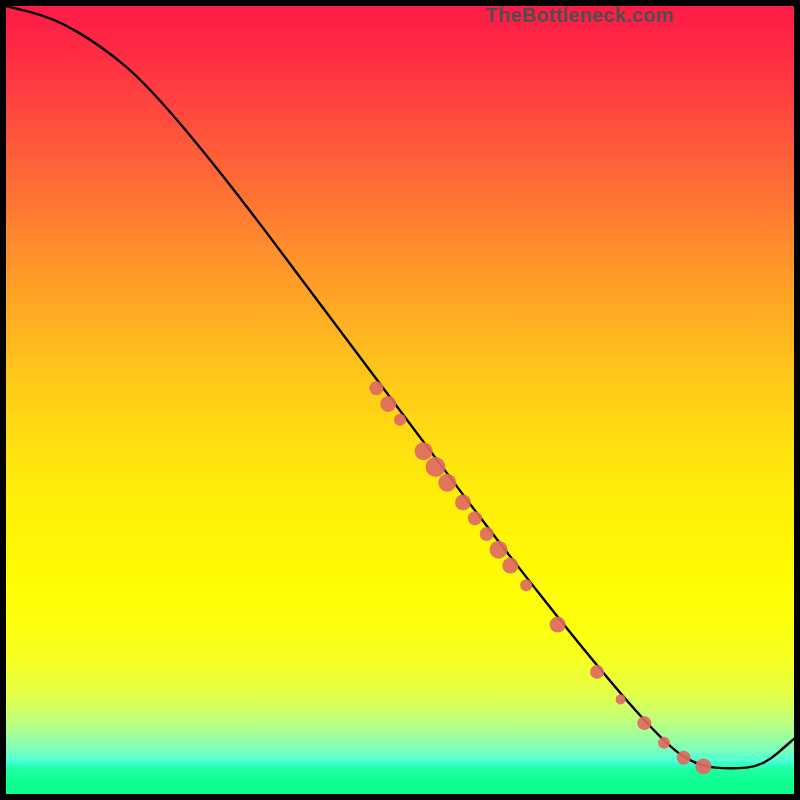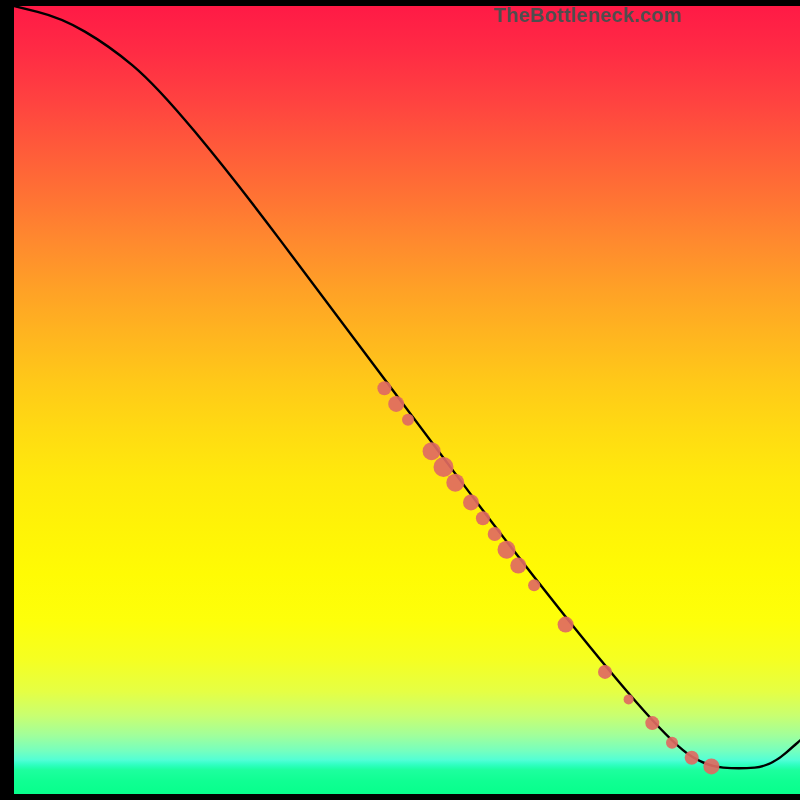--- a/index.html
+++ b/index.html
@@ -7,21 +7,20 @@
     padding: 0;
     width: 800px;
     height: 800px;
     overflow: hidden;
     background: #000;
   }
   .chart-container {
     position: relative;
     width: 684px;
     height: 800px;
-    margin-left: 8px;
   }
   .plot-area {
     position: absolute;
     left: 6px;
     top: 6px;
     width: 788px;
     height: 788px;
     overflow: hidden;
   }
   .gradient-bg {

